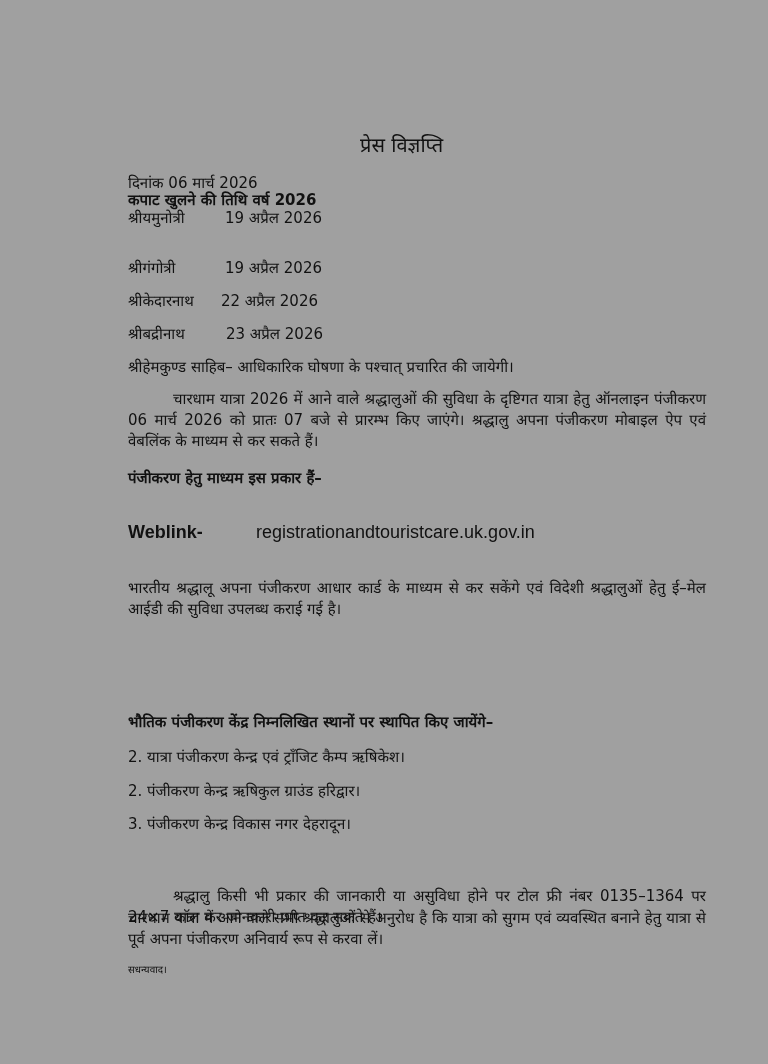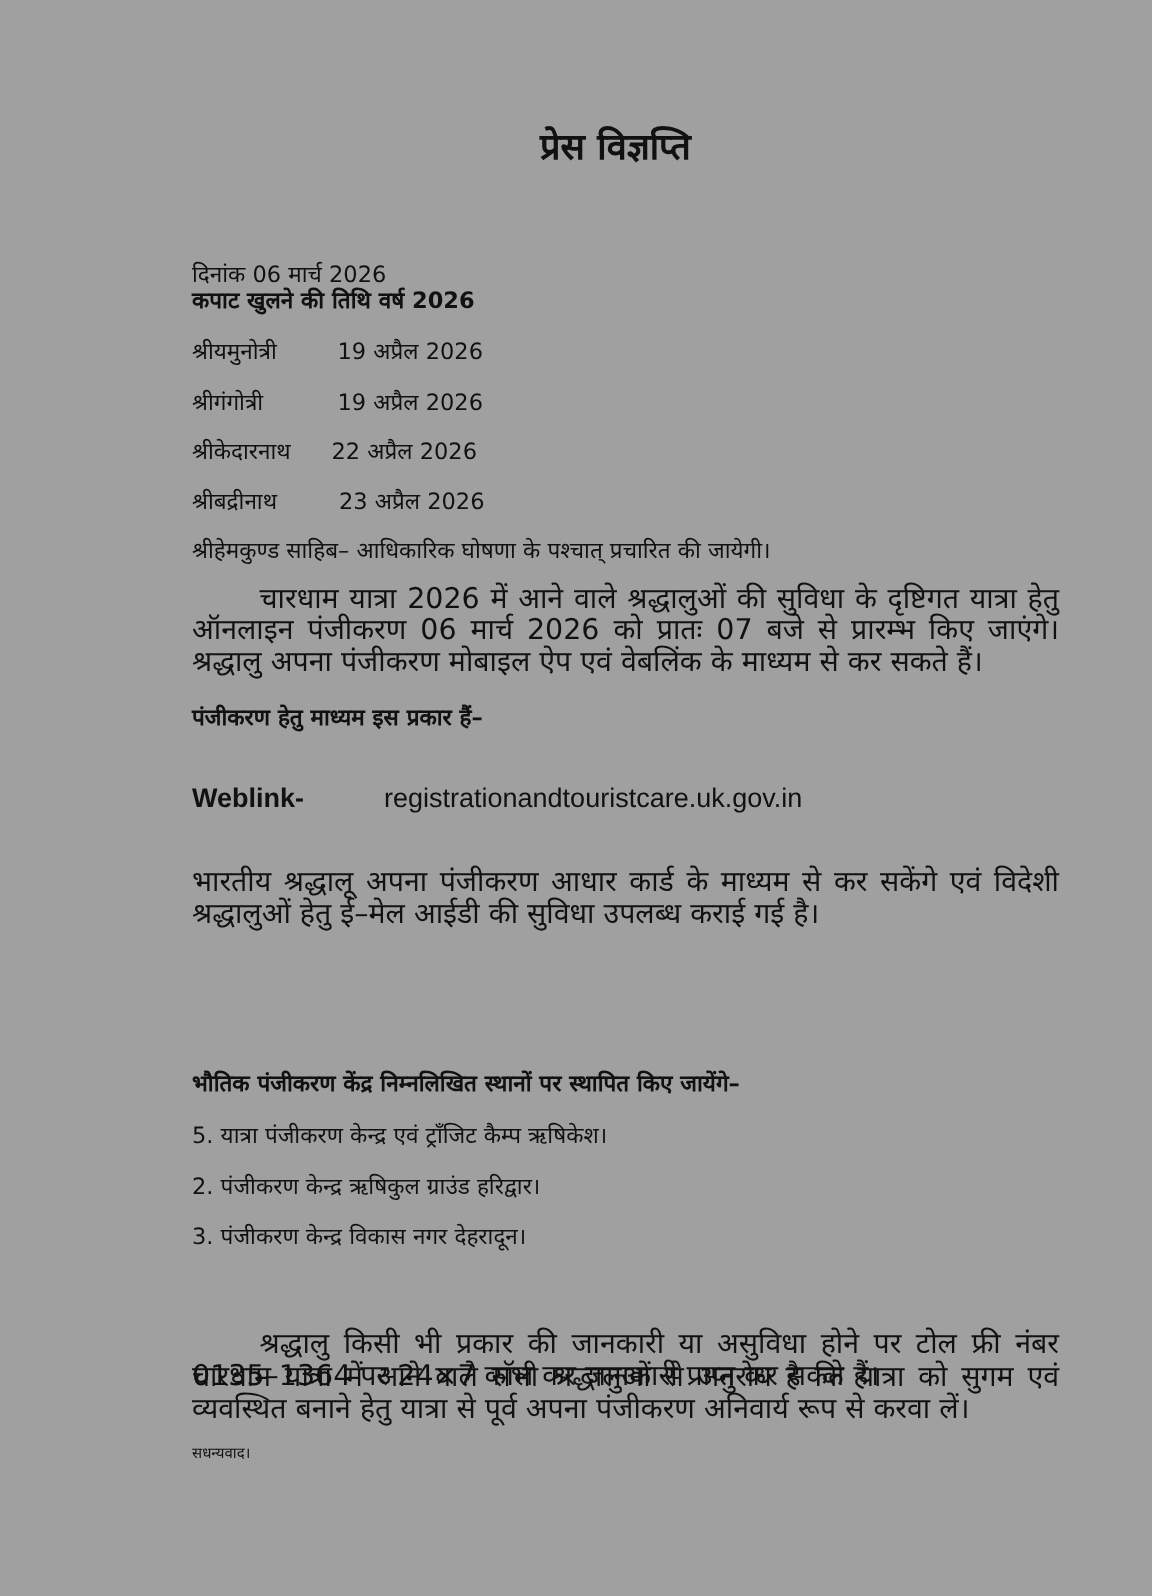--- a/index.html
+++ b/index.html
@@ -7,42 +7,42 @@
       width: 768px; height: 1064px;
       background: #a0a0a0;
       color: #111;
       font-family: "DejaVu Sans", "Liberation Sans", sans-serif;
       position: relative;
       overflow: hidden;
     }
     .page { position: absolute; left: 0; top: 0; width: 768px; height: 1064px; }
     .ln { position: absolute; left: 128px; white-space: nowrap; font-size: 15px; line-height: 20px; }
     .bold { font-weight: bold; }
-    .title { left: 360px; font-size: 24px; font-weight: bold; }
-    .para { position: absolute; left: 128px; width: 578px; font-size: 19px; line-height: 21px; text-align: justify; }
+    .title { left: 360px; font-size: 20px; font-weight: normal; margin-top: 47px; }
+    .para { position: absolute; left: 128px; width: 578px; font-size: 15px; line-height: 21px; text-align: justify; }
     .indent { text-indent: 45px; }
     .lat { font-family: "Liberation Sans", sans-serif; font-size: 18px; margin-top: 15px; }
     .lat .lbl { font-weight: bold; display: inline-block; }
     .date-row .name { display: inline-block; }
     .date-row .date { position: absolute; }
     .small { font-size: 10px; }
   </style>
 </head>
 <body>
 
 <div class="page">
 
   <div class="ln title" style="top:88px;">प्रेस विज्ञप्ति</div>
 
 
   <div class="ln" style="top:157px;margin-top:16px;">दिनांक 06 मार्च 2026</div>
 
   <div class="ln bold" style="top:190px;">कपाट खुलने की तिथि वर्ष 2026</div>
 
-  <div class="ln date-row" style="top:224px;">
+  <div class="ln date-row" style="top:208px;">
     <span class="name">श्रीयमुनोत्री</span>
     <span class="date" style="left:97px;">19 अप्रैल 2026</span>
   </div>
   <div class="ln date-row" style="top:258px;">
     <span class="name">श्रीगंगोत्री</span>
     <span class="date" style="left:97px;">19 अप्रैल 2026</span>
   </div>
   <div class="ln date-row" style="top:291px;">
     <span class="name">श्रीकेदारनाथ</span>
     <span class="date" style="left:93px;">22 अप्रैल 2026</span>
@@ -61,21 +61,21 @@
   <div class="ln lat" style="top:507px;">
     <span class="lbl" style="width:128px;">Weblink-</span><span>registrationandtouristcare.uk.gov.in</span>
   </div>
 
 
   <div class="para" style="top:578px;">भारतीय श्रद्धालू अपना पंजीकरण आधार कार्ड के माध्यम से कर सकेंगे एवं विदेशी श्रद्धालुओं हेतु ई–मेल आईडी की सुविधा उपलब्ध कराई गई है।</div>
 
 
   <div class="ln bold" style="top:712px;">भौतिक पंजीकरण केंद्र निम्नलिखित स्थानों पर स्थापित किए जायेंगे–</div>
 
-  <div class="ln" style="top:747px;">5. यात्रा पंजीकरण केन्द्र एवं ट्रॉंजिट कैम्प ऋषिकेश।</div>
+  <div class="ln" style="top:747px;">2. यात्रा पंजीकरण केन्द्र एवं ट्रॉंजिट कैम्प ऋषिकेश।</div>
   <div class="ln" style="top:781px;">2. पंजीकरण केन्द्र ऋषिकुल ग्राउंड हरिद्वार।</div>
   <div class="ln" style="top:814px;">3. पंजीकरण केन्द्र विकास नगर देहरादून।</div>
 
   <div class="para indent" style="top:851px;margin-top:35px;">श्रद्धालु किसी भी प्रकार की जानकारी या असुविधा होने पर टोल फ्री नंबर 0135–1364 पर 24×7 कॉल कर जानकारी प्राप्त कर सकते हैं।</div>
 
   <div class="para" style="top:908px;">चारधाम यात्रा में आने वाले सभी श्रद्धालुओं से अनुरोध है कि यात्रा को सुगम एवं व्यवस्थित बनाने हेतु यात्रा से पूर्व अपना पंजीकरण अनिवार्य रूप से करवा लें।</div>
 
   <div class="ln small" style="top:960px;">सधन्यवाद।</div>
 
 </div>

